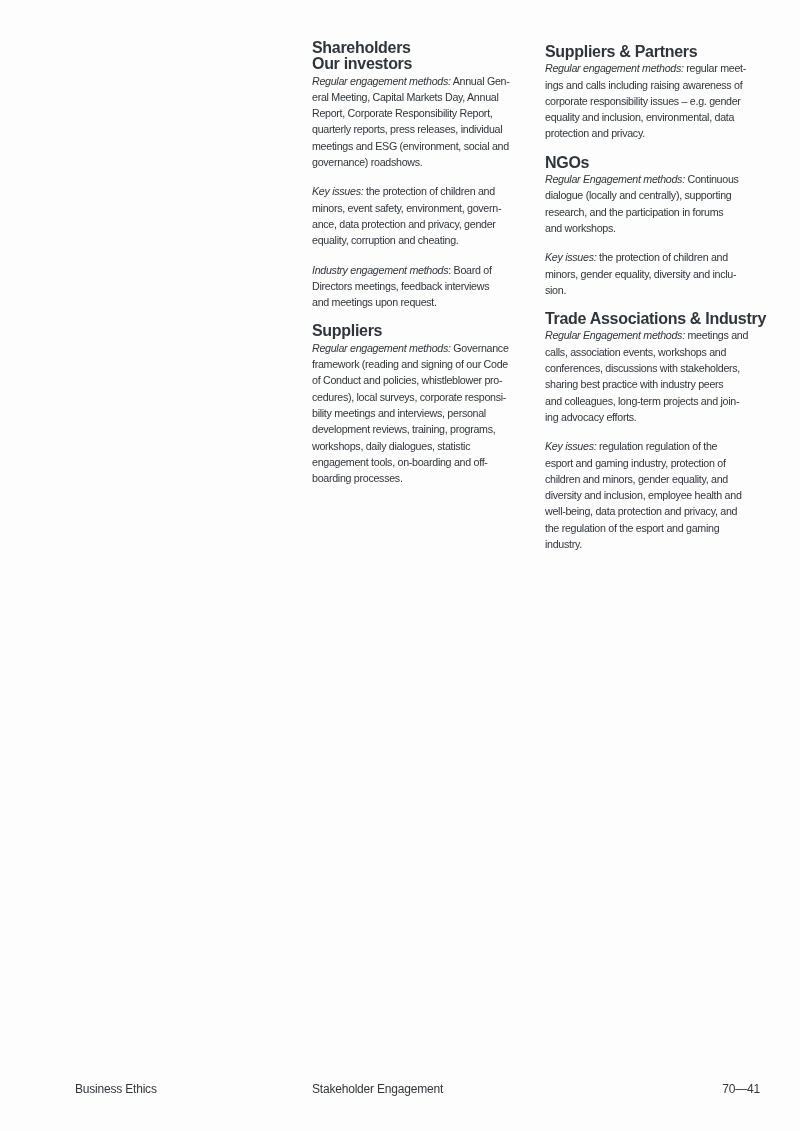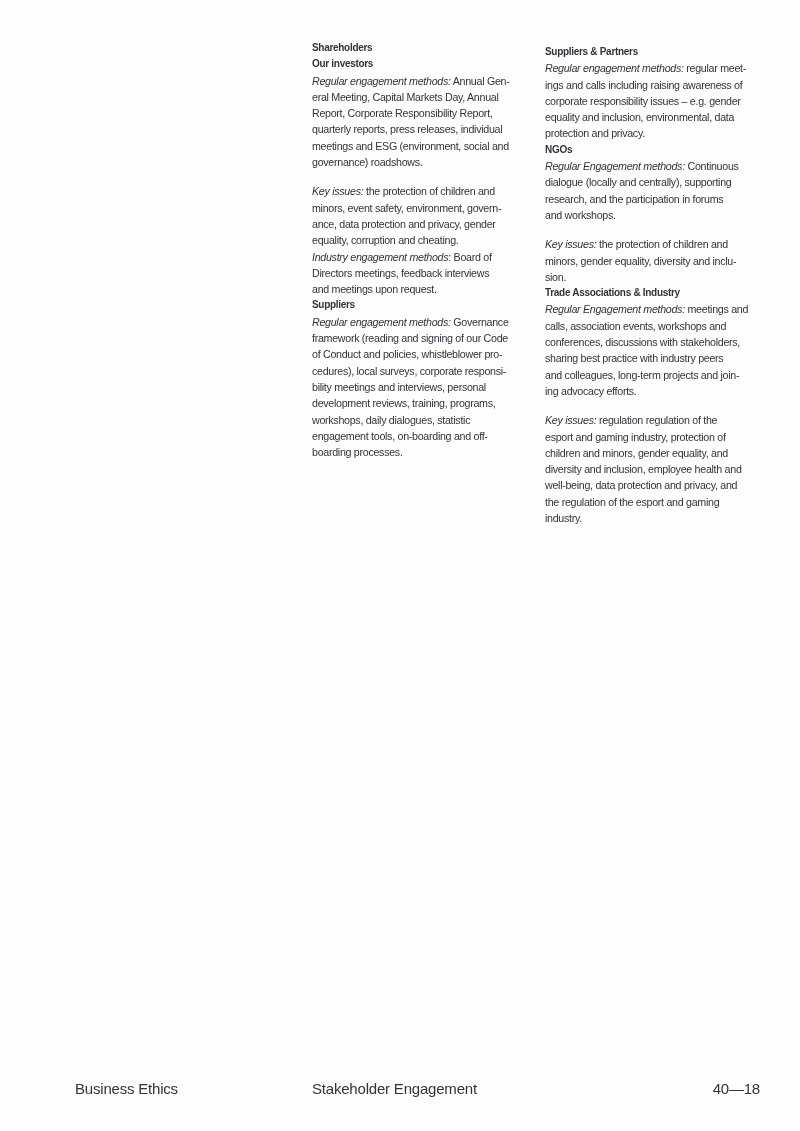--- a/index.html
+++ b/index.html
@@ -14,38 +14,38 @@
     overflow: hidden;
   }
   .col {
     position: absolute;
     font-size: 10.7px;
     line-height: 16.3px;
     letter-spacing: -0.3px;
   }
   .col-left  { left: 312px; top: 40px;  width: 233px; }
   .col-right { left: 545px; top: 44px;  width: 232px; }
-  .sec { }
+  .sec { margin-top: 13px; }
   .sec:first-child { margin-top: 0; }
   .sec h3 {
-    font-size: 10px;
+    font-size: 16px;
     line-height: 16.3px;
     font-weight: 700;
     letter-spacing: -0.3px;
   }
   .para {
     white-space: pre;
     margin-top: 13px;
   }
   .para.first { margin-top: 0; }
   .para em { font-style: italic; }
   .footer-item {
     position: absolute;
     top: 1082px;
-    font-size: 15px;
+    font-size: 12px;
     line-height: 14px;
     letter-spacing: -0.2px;
     color: #30353c;
   }
   .footer-left   { left: 75px; }
   .footer-center { left: 312px; }
   .footer-right  { right: 40px; text-align: right; }
 </style>
 </head>
 <body>
@@ -122,15 +122,15 @@
 children and minors, gender equality, and
 diversity and inclusion, employee health and
 well-being, data protection and privacy, and
 the regulation of the esport and gaming
 industry.</span></p>
     </div>
   </section>
 
   <div class="footer-item footer-left">Business Ethics</div>
   <div class="footer-item footer-center">Stakeholder Engagement</div>
-  <div class="footer-item footer-right">40—18</div>
+  <div class="footer-item footer-right">70—41</div>
 
 </div>
 
 </body></html>

